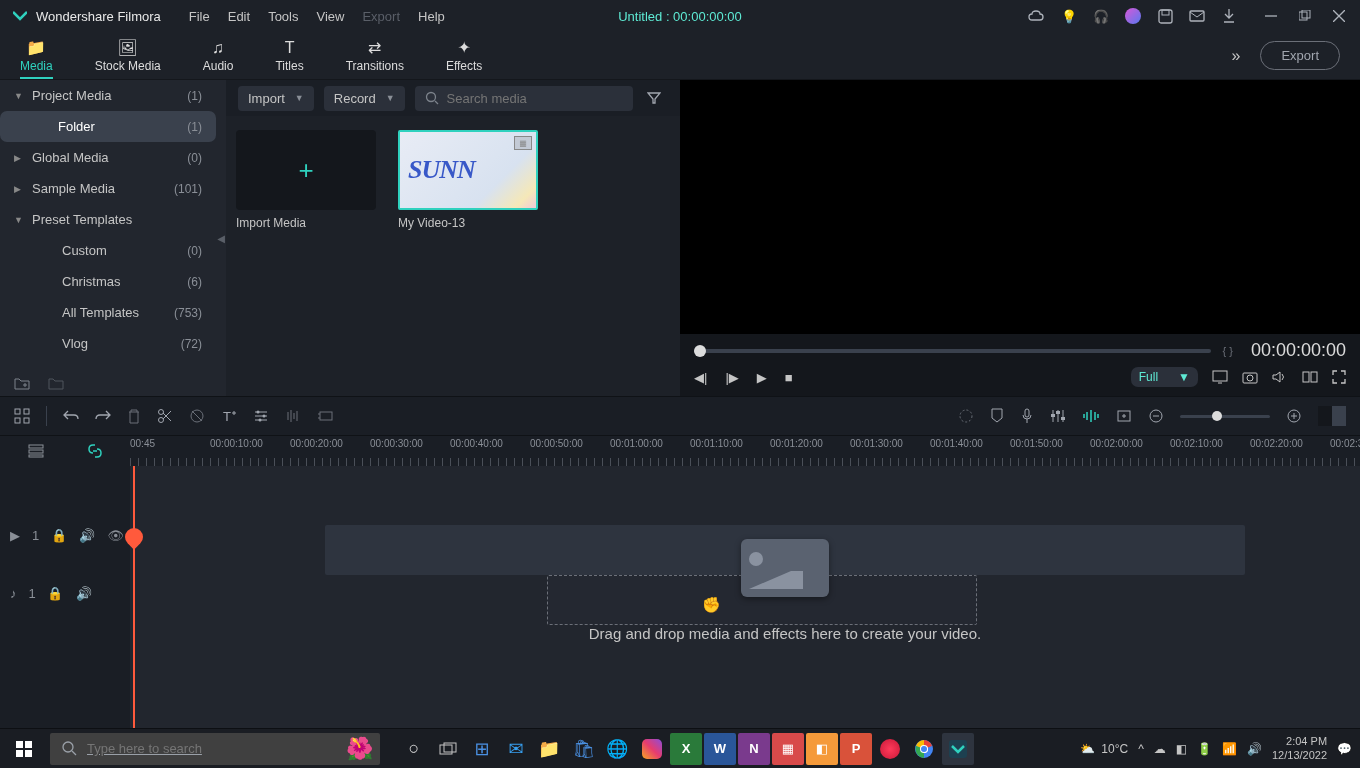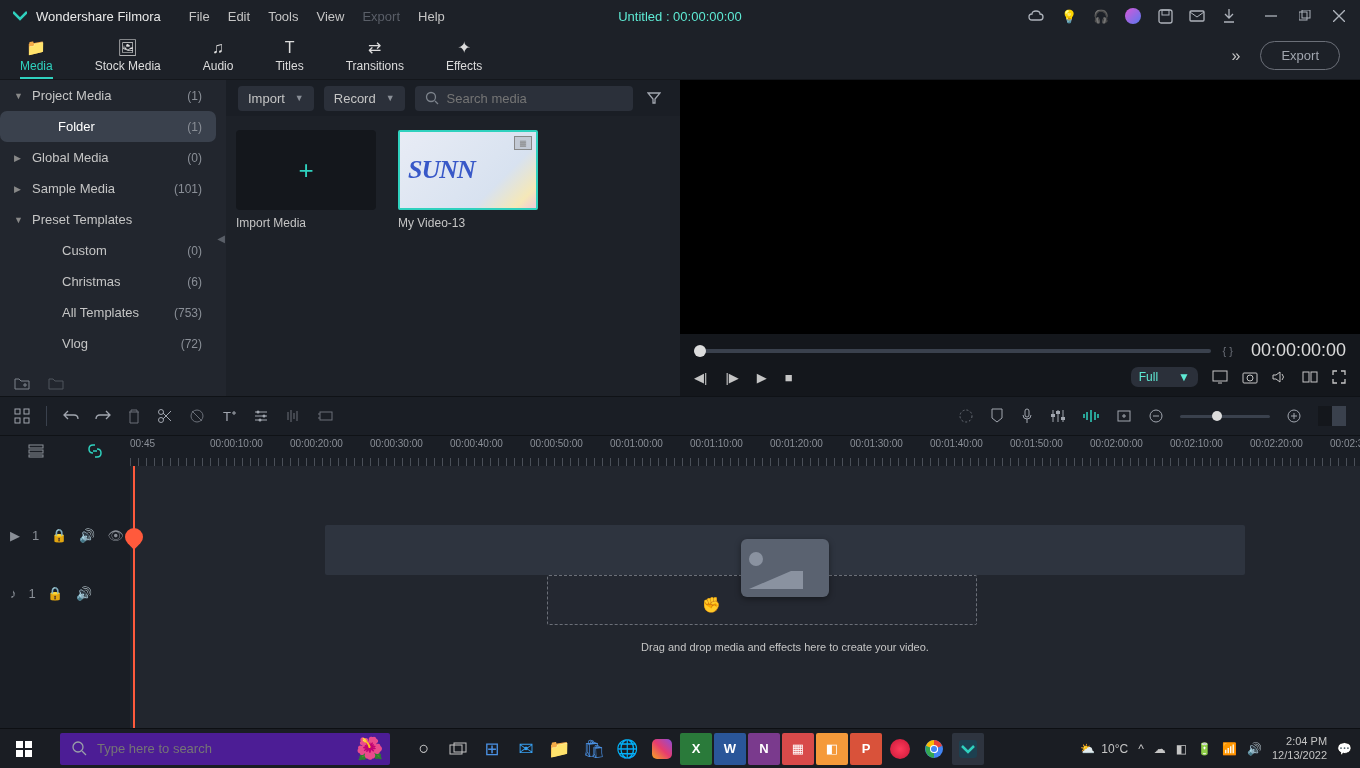--- a/index.html
+++ b/index.html
@@ -101,27 +101,27 @@
 .playhead { position: absolute; left: 3px; top: 0; bottom: 0; width: 2px; background: #ff5a3c; z-index: 5; }
 .playhead-handle { position: absolute; top: 62px; left: -8px; width: 18px; height: 18px; background: #ff5a3c; border-radius: 50% 50% 50% 0; transform: rotate(-45deg); }
 
 .drop-zone { position: absolute; left: 150px; right: 70px; top: 73px; height: 160px; display: flex; flex-direction: column; align-items: center; justify-content: flex-start; }
 .drop-preview { width: 88px; height: 58px; background: #5a6270; border-radius: 6px; position: relative; display: flex; align-items: center; padding: 8px; margin-bottom: -22px; z-index: 2; box-shadow: 0 2px 6px rgba(0,0,0,.4); }
 .drop-preview-circle { width: 14px; height: 14px; background: #8a92a0; border-radius: 50%; margin-top: -18px; }
 .drop-preview-tri { position: absolute; bottom: 8px; left: 8px; right: 26px; height: 0; border-bottom: 18px solid #8a92a0; border-left: 42px solid transparent; }
 .drop-rect { width: 430px; height: 50px; border: 1px dashed #6b6f78; border-radius: 2px; background: rgba(40,45,54,.45); }
 .drop-bar { width: 920px; height: 50px; background: #2e343f; border-radius: 2px; margin-top: -50px; }
 .drop-overlay { position: relative; width: 920px; height: 50px; }
-.drop-text { color: #c5c5c5; font-size: 11px; margin-top: 16px; }
+.drop-text { color: #c5c5c5; font-size: 15px; }
 .cursor-hand { position: absolute; left: 572px; top: 130px; font-size: 15px; color: #fff; z-index: 10; }
 
 
 .taskbar { height: 40px; background: #1a1d23; border-top: 1px solid #0d0f13; display: flex; align-items: center; }
 .start-btn { width: 48px; height: 100%; display: flex; align-items: center; justify-content: center; cursor: pointer; }
-.search-bar { width: 330px; height: 32px; background: #4c1d95; margin-left: 12px; border-radius: 2px; display: flex; align-items: center; padding: 0 12px; gap: 10px; color: #9aa0a8; position: relative; }
+.search-bar { width: 330px; height: 32px; background: #404040; margin-left: 2px; border-radius: 2px; display: flex; align-items: center; padding: 0 12px; gap: 10px; color: #9aa0a8; position: relative; text-decoration: underline; }
 .search-bar input { background: transparent; border: none; outline: none; color: #c5c5c5; font-size: 13px; flex: 1; }
 .search-flower { position: absolute; right: 6px; font-size: 22px; }
 .task-icons { display: flex; gap: 2px; margin-left: 18px; align-items: center; }
 .task-icon { width: 32px; height: 32px; display: flex; align-items: center; justify-content: center; cursor: pointer; font-size: 18px; border-radius: 2px; }
 .task-icon.active { background: #2e343f; }
 .systray { margin-left: auto; display: flex; align-items: center; gap: 10px; padding-right: 8px; color: #c5c5c5; font-size: 12px; }
 .weather { display: flex; align-items: center; gap: 6px; font-size: 12px; }
 .clock { display: flex; flex-direction: column; align-items: flex-end; font-size: 11px; line-height: 1.2; }
 .tray-icon-sm { font-size: 12px; color: #c5c5c5; cursor: pointer; }
 

